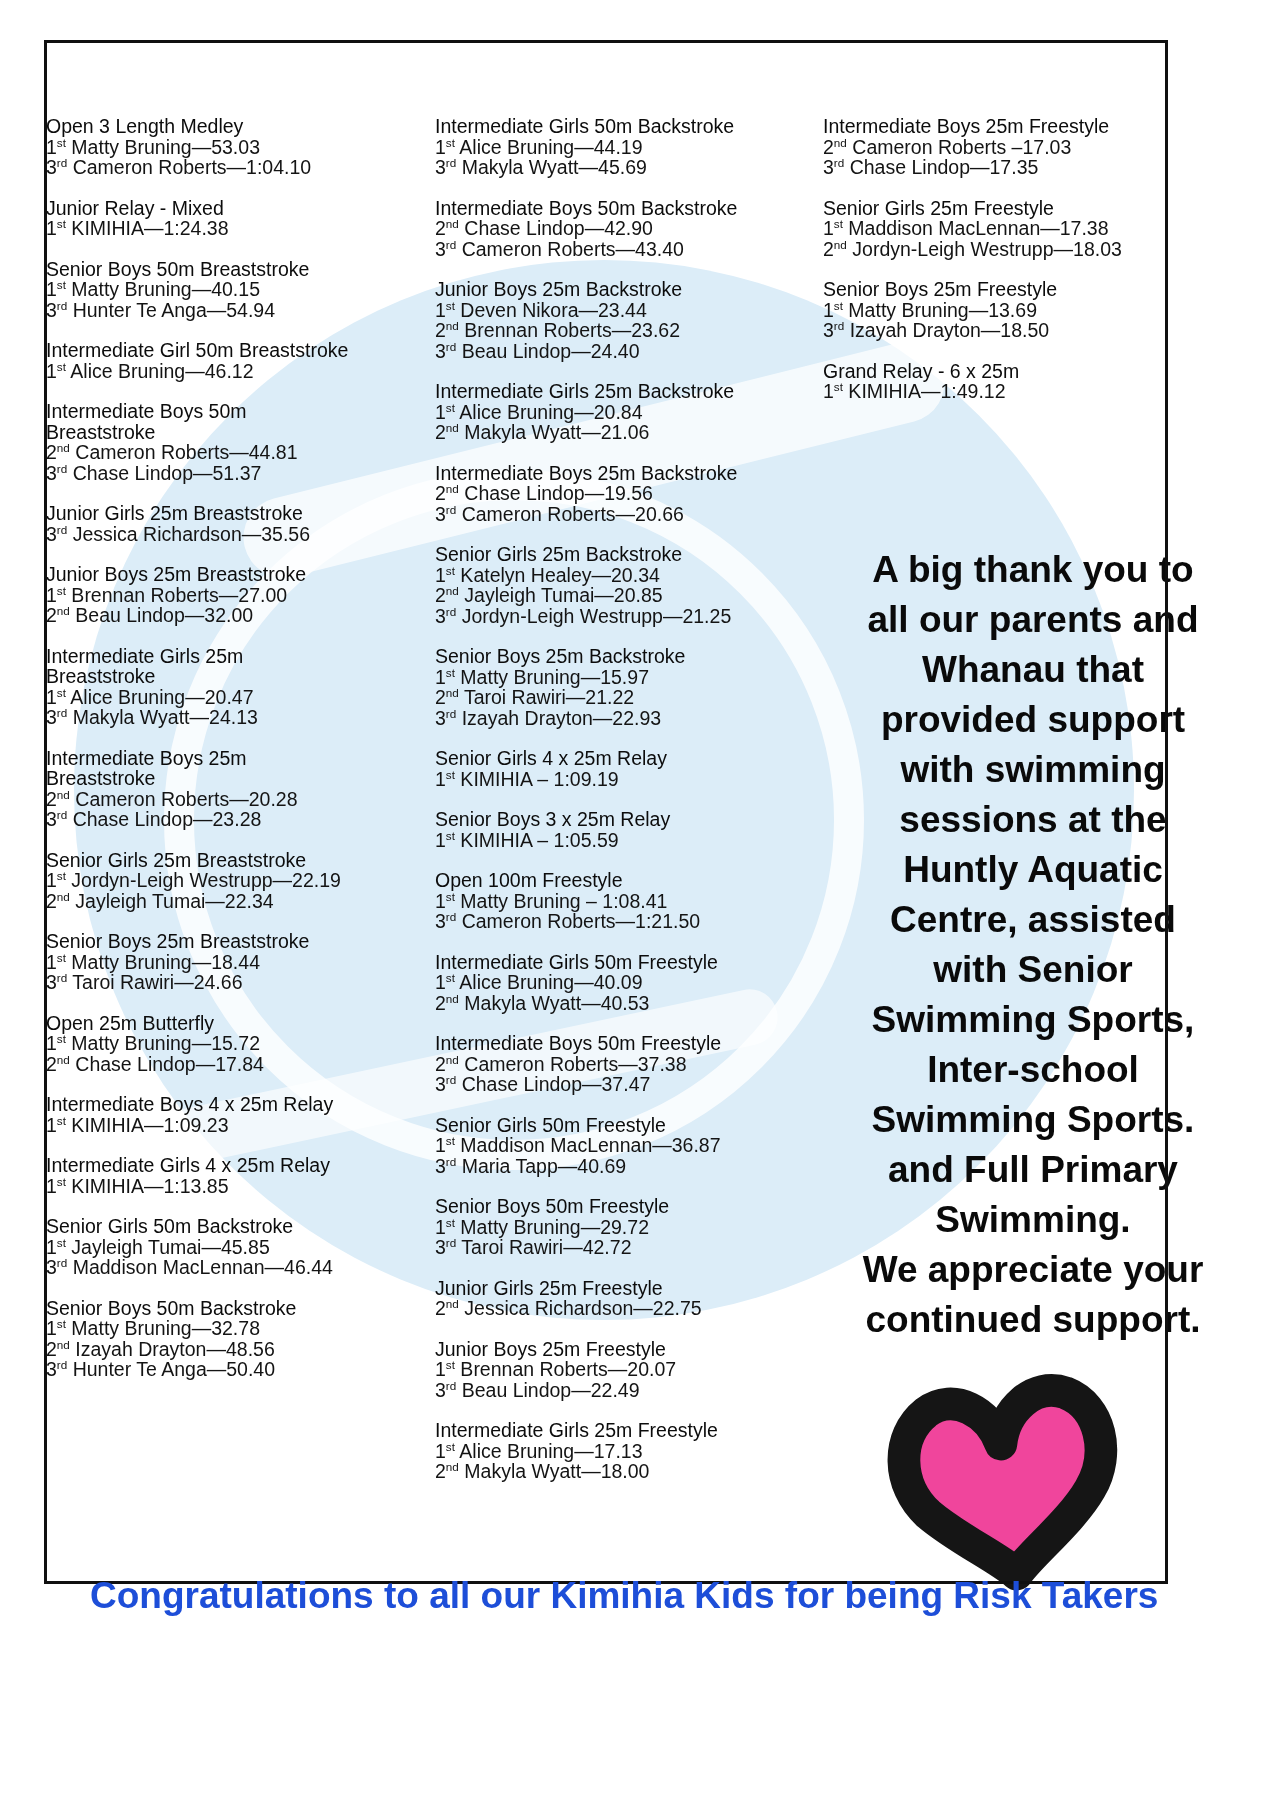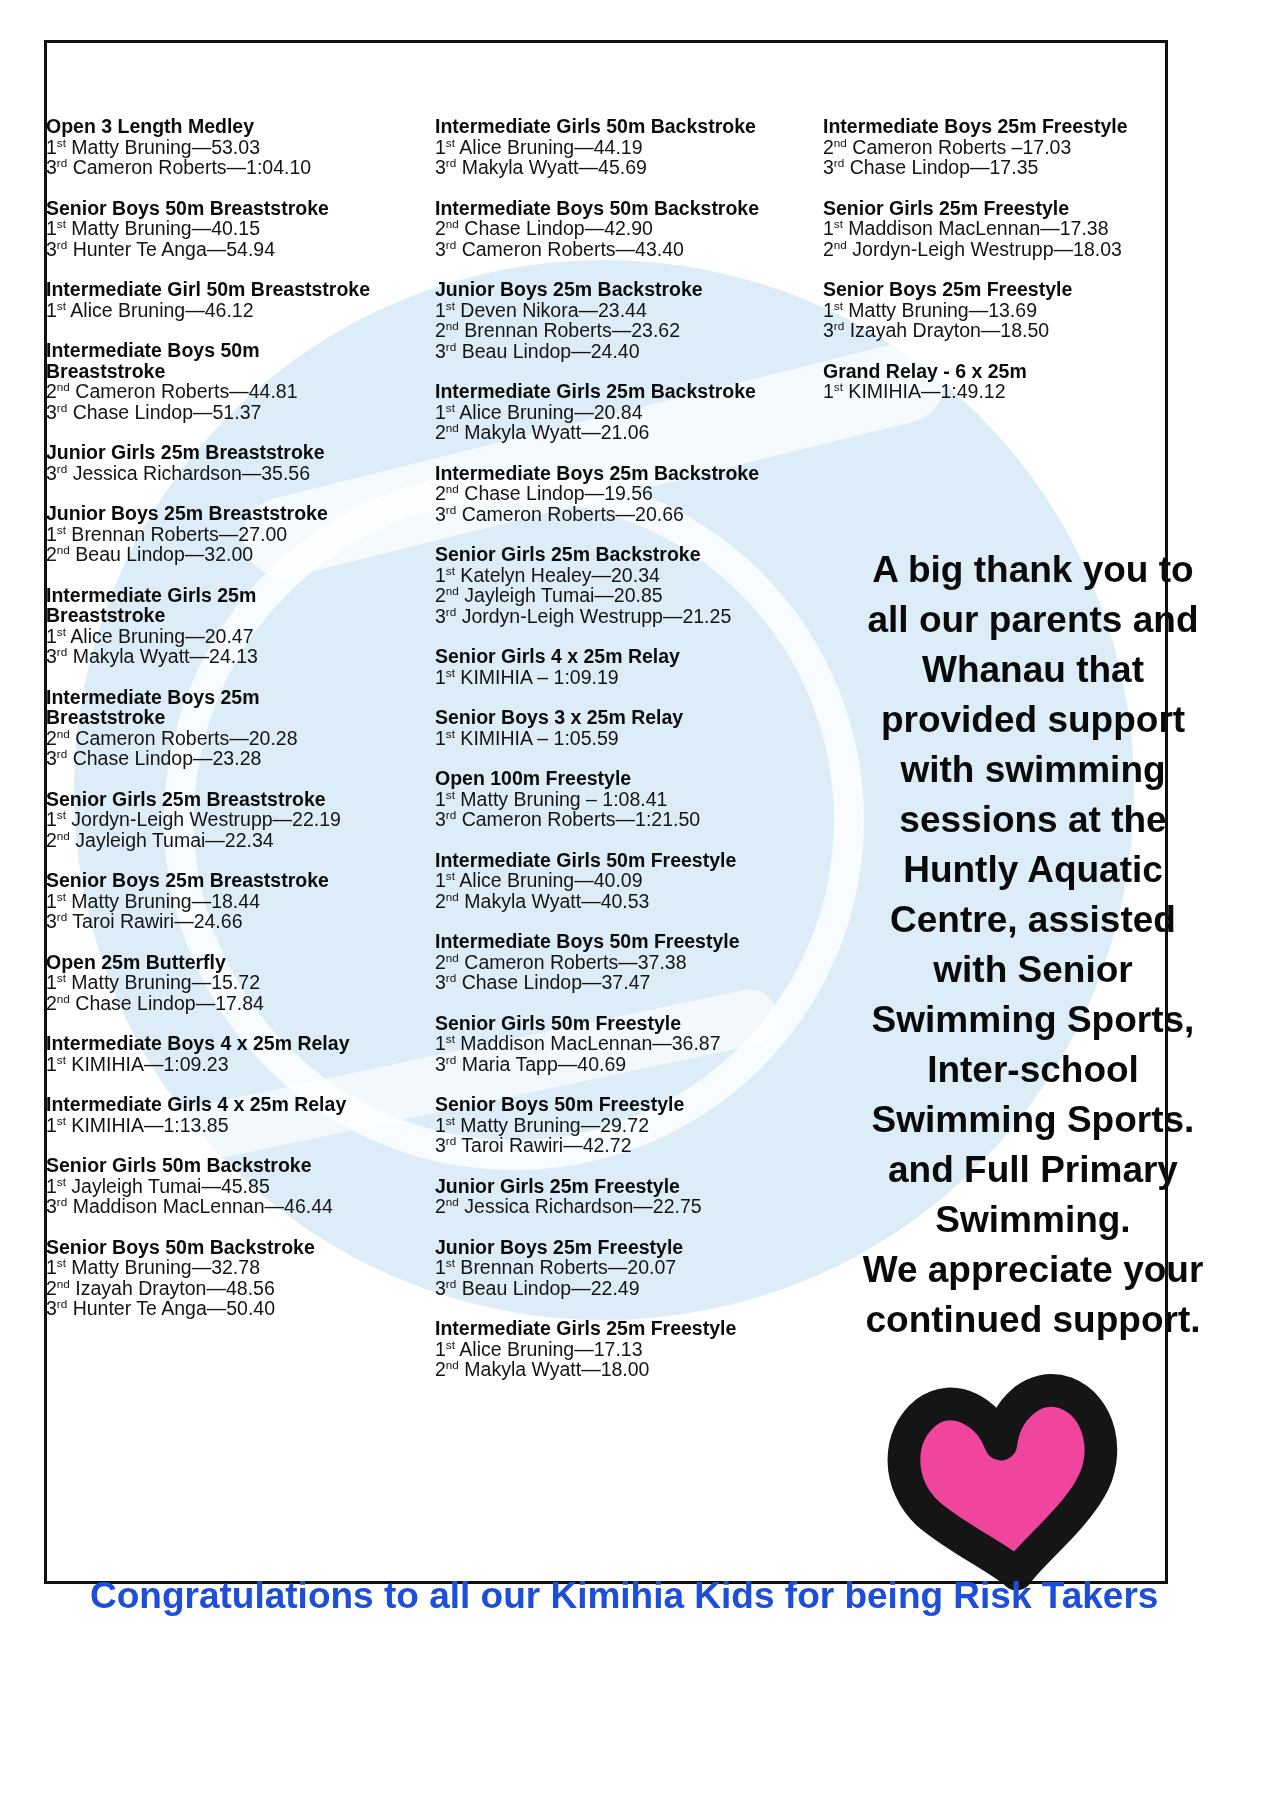--- a/index.html
+++ b/index.html
@@ -21,21 +21,21 @@
     background:rgba(255,255,255,0.62);transform:rotate(-12deg);}
   
   .title{position:absolute;top:2px;left:0;right:0;margin:0;text-align:center;
     font-size:54px;font-weight:400;letter-spacing:-1px;z-index:2;color:#0b0b0b;}
   
   .col{position:absolute;top:76px;z-index:2;}
   .col-1{left:2px;width:384px;}
   .col-2{left:391px;width:384px;}
   .col-3{left:779px;width:345px;}
   .event{margin-bottom:20px;}
-  .event-title{font-weight:bold;font-size:19.5px;line-height:20.5px;white-space:pre-line;}
+  .event-title{font-weight:normal;font-size:19.5px;line-height:20.5px;white-space:pre-line;}
   .entry{font-size:19.5px;line-height:20.5px;color:#141414;}
   .entry sup{font-size:0.6em;vertical-align:super;line-height:0;}
   
   .thanks{position:absolute;left:779px;top:505px;width:420px;z-index:2;
     font-size:37px;line-height:50px;font-weight:bold;white-space:pre-line;color:#0a0a0a;text-align:center;}
   
   .congrats{position:absolute;left:46px;top:1535px;width:1120px;z-index:6;
     font-size:37px;font-weight:bold;color:#1d4ed8;}
   
   .heart{position:absolute;left:878px;top:1358px;z-index:4;transform:rotate(-7deg);}
@@ -50,20 +50,24 @@
   <div class="wm wm-band2"></div>
 
 
   <div class="col col-1">
       <div class="event">
         <div class="event-title">Open 3 Length Medley</div>
         <div class="entry"><span>1<sup>st</sup></span> Matty Bruning—53.03</div>
         <div class="entry"><span>3<sup>rd</sup></span> Cameron Roberts—1:04.10</div>
       </div>
       <div class="event">
+        <div class="event-title">Junior Relay - Mixed</div>
+        <div class="entry"><span>1<sup>st</sup></span> KIMIHIA—1:24.38</div>
+      </div>
+      <div class="event">
         <div class="event-title">Senior Boys 50m Breaststroke</div>
         <div class="entry"><span>1<sup>st</sup></span> Matty Bruning—40.15</div>
         <div class="entry"><span>3<sup>rd</sup></span> Hunter Te Anga—54.94</div>
       </div>
       <div class="event">
         <div class="event-title">Intermediate Girl 50m Breaststroke</div>
         <div class="entry"><span>1<sup>st</sup></span> Alice Bruning—46.12</div>
       </div>
       <div class="event">
         <div class="event-title">Intermediate Boys 50m
@@ -152,20 +156,26 @@
       <div class="event">
         <div class="event-title">Intermediate Boys 25m Backstroke</div>
         <div class="entry"><span>2<sup>nd</sup></span> Chase Lindop—19.56</div>
         <div class="entry"><span>3<sup>rd</sup></span> Cameron Roberts—20.66</div>
       </div>
       <div class="event">
         <div class="event-title">Senior Girls 25m Backstroke</div>
         <div class="entry"><span>1<sup>st</sup></span> Katelyn Healey—20.34</div>
         <div class="entry"><span>2<sup>nd</sup></span> Jayleigh Tumai—20.85</div>
         <div class="entry"><span>3<sup>rd</sup></span> Jordyn-Leigh Westrupp—21.25</div>
+      </div>
+      <div class="event">
+        <div class="event-title">Senior Boys 25m Backstroke</div>
+        <div class="entry"><span>1<sup>st</sup></span> Matty Bruning—15.97</div>
+        <div class="entry"><span>2<sup>nd</sup></span> Taroi Rawiri—21.22</div>
+        <div class="entry"><span>3<sup>rd</sup></span> Izayah Drayton—22.93</div>
       </div>
       <div class="event">
         <div class="event-title">Senior Girls 4 x 25m Relay</div>
         <div class="entry"><span>1<sup>st</sup></span> KIMIHIA – 1:09.19</div>
       </div>
       <div class="event">
         <div class="event-title">Senior Boys 3 x 25m Relay</div>
         <div class="entry"><span>1<sup>st</sup></span> KIMIHIA – 1:05.59</div>
       </div>
       <div class="event">

